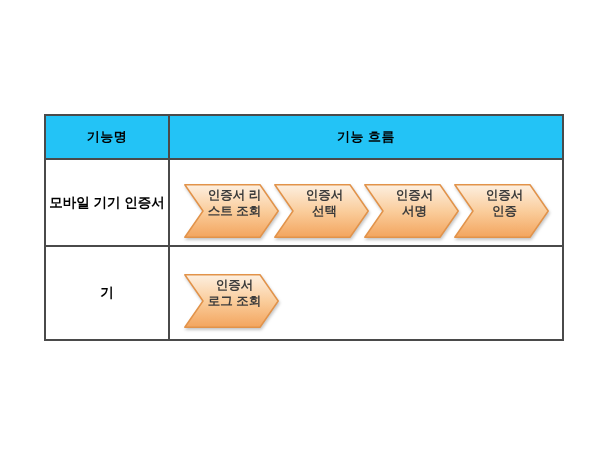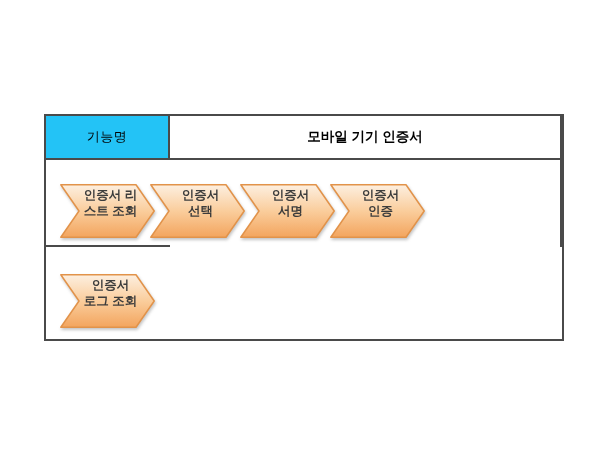--- a/index.html
+++ b/index.html
@@ -20,21 +20,21 @@
     grid-template-columns: 124px 1fr;
     grid-template-rows: 44px 87px 1fr;
     background: #ffffff;
   }
   .cell { display: flex; align-items: center; justify-content: center; }
   .col1 { border-right: 2px solid #4a4a4a; }
   .rowline { border-bottom: 2px solid #4a4a4a; }
 
   .header-cell {
     background: #23C3F6;
-    font-weight: normal;
+    font-weight: bold;
     font-size: 13px;
     color: #000000;
     letter-spacing: 0.5px;
   }
 
   .name-cell {
     font-weight: bold;
     font-size: 13.5px;
     color: #000000;
     text-align: center;
@@ -82,20 +82,23 @@
       <stop offset="1" stop-color="#F3A55E"></stop>
     </linearGradient>
   </defs>
 </svg>
 
 <div class="canvas">
   <div class="feature-table">
 
     <div class="cell header-cell col1 rowline">
       <span>기능명</span>
+    </div>
+    <div class="cell header-cell rowline">
+      <span>기능 흐름</span>
     </div>
 
     <div class="cell name-cell col1 rowline">
       <div>모바일 기기 인증서</div>
     </div>
     <div class="cell flow-cell rowline">
 
       <div class="chevron">
         <svg viewBox="0 0 95 54">
           <polygon points="0.8,0.8 76,0.8 94.2,27 76,53.2 0.8,53.2 19,27" fill="url(#chevGrad)" stroke="#E2934A" stroke-width="1.5" stroke-linejoin="round"></polygon>

